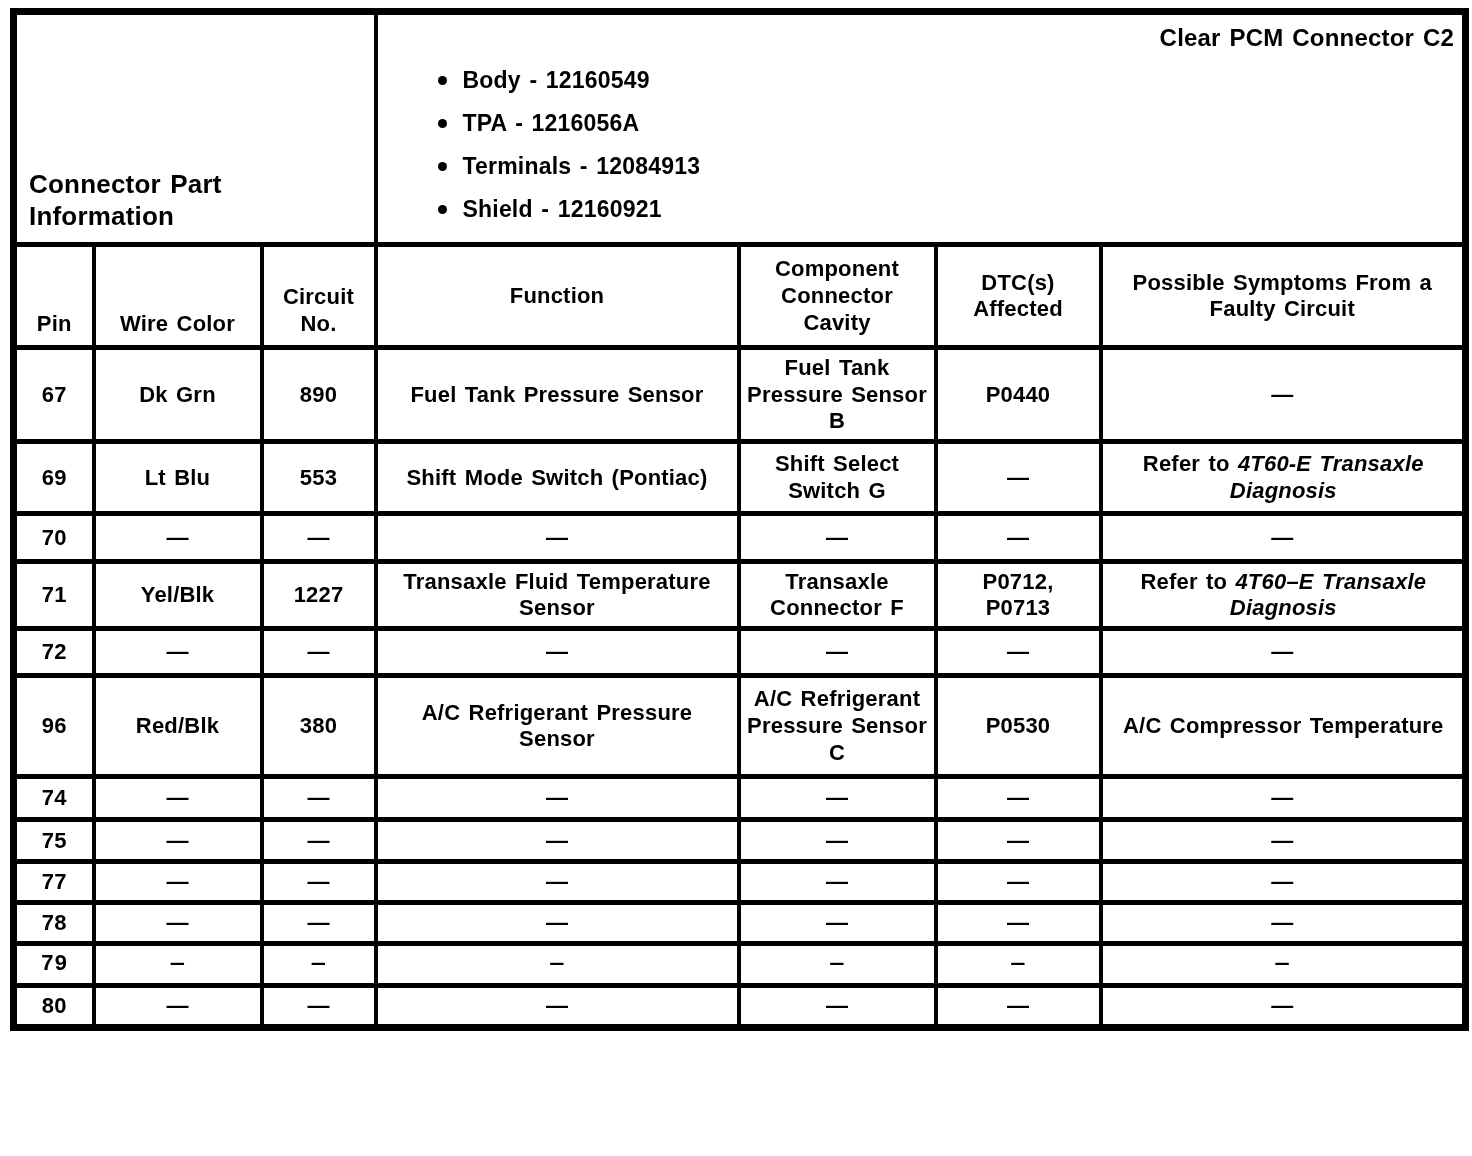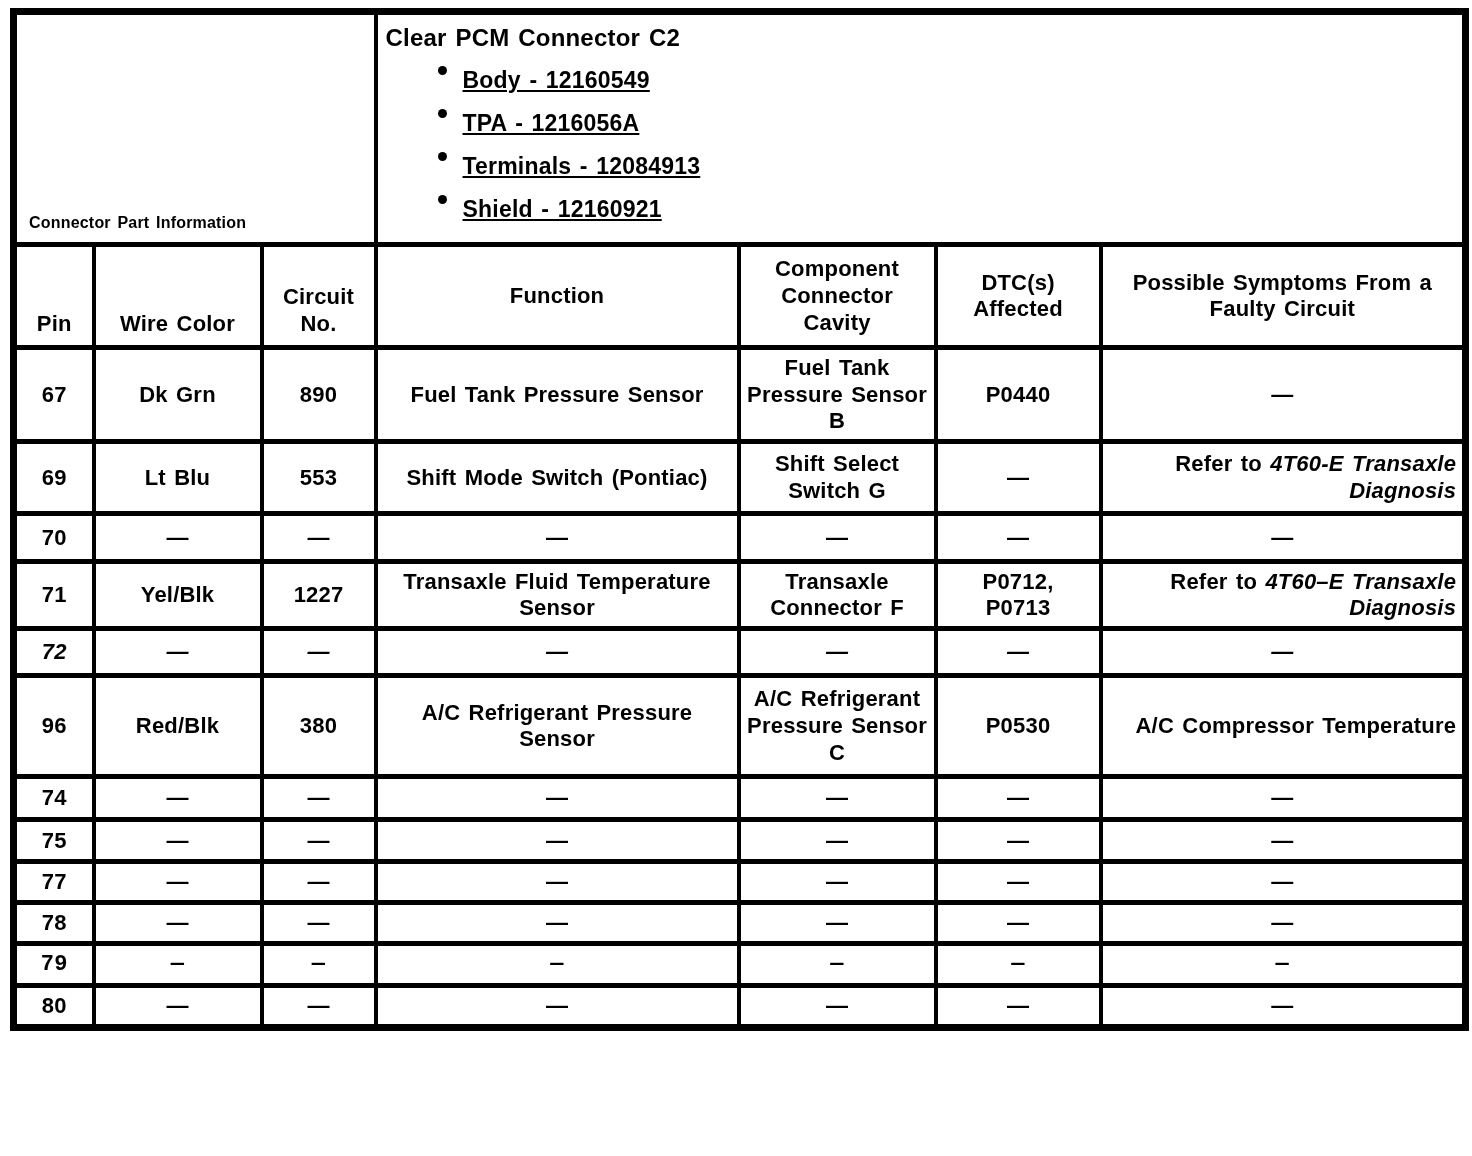--- a/index.html
+++ b/index.html
@@ -31,53 +31,53 @@
     padding:2px 6px;
     word-spacing:2px;
     letter-spacing:0.2px;
     overflow:hidden;
   }
   
   td.part-info{
     vertical-align:bottom;
     text-align:left;
     padding:6px 4px 10px 12px;
-    font-size:16px;
+    font-size:26px;
   }
   td.conn-info{
     vertical-align:top;
     text-align:left;
     padding:4px 8px;
   }
   .conn-title{
-    text-align:left;
+    text-align:right;
     font-size:24px;
     margin-top:4px;
     margin-bottom:14px;
   }
   .part-list{margin-left:52px;}
   .part-item{
     display:flex;
+    align-items:center;
     margin-bottom:15px;
     font-size:23px;
-    text-decoration:underline;
   }
   .bullet{
     display:inline-block;
     width:9px;height:9px;
     background:#000;
     border-radius:50%;
     margin-right:16px;
     flex:0 0 auto;
   }
   
   tr.head th{font-size:22px;}
   th.va-bottom{vertical-align:bottom;padding-bottom:8px;}
   
-  td.c-sym-left{text-align:right;padding-left:8px;}
+  td.c-sym-left{text-align:center;padding-left:8px;}
   td.c-dtc{white-space:pre-line;}
   em.ref{font-style:italic;}
 </style>
 </head>
 <body>
 
 <div class="page">
   <table class="pinout">
     <colgroup>
       <col style="width:80px">
@@ -153,21 +153,21 @@
         <tr style="height: 67px;">
           <td>71</td>
           <td>Yel/Blk</td>
           <td>1227</td>
           <td>Transaxle Fluid Temperature Sensor</td>
           <td>Transaxle Connector F</td>
           <td class="c-dtc">P0712,
 P0713</td>
           <td class="c-sym-left"><span>Refer to </span><em class="ref">4T60–E Transaxle Diagnosis</em></td>
         </tr>
-        <tr style="height: 47px; font-style: italic;">
+        <tr style="height: 47px;">
           <td>72</td>
           <td>—</td>
           <td>—</td>
           <td>—</td>
           <td>—</td>
           <td class="c-dtc">—</td>
           <td>—</td>
         </tr>
         <tr style="height: 101px;">
           <td>96</td>

